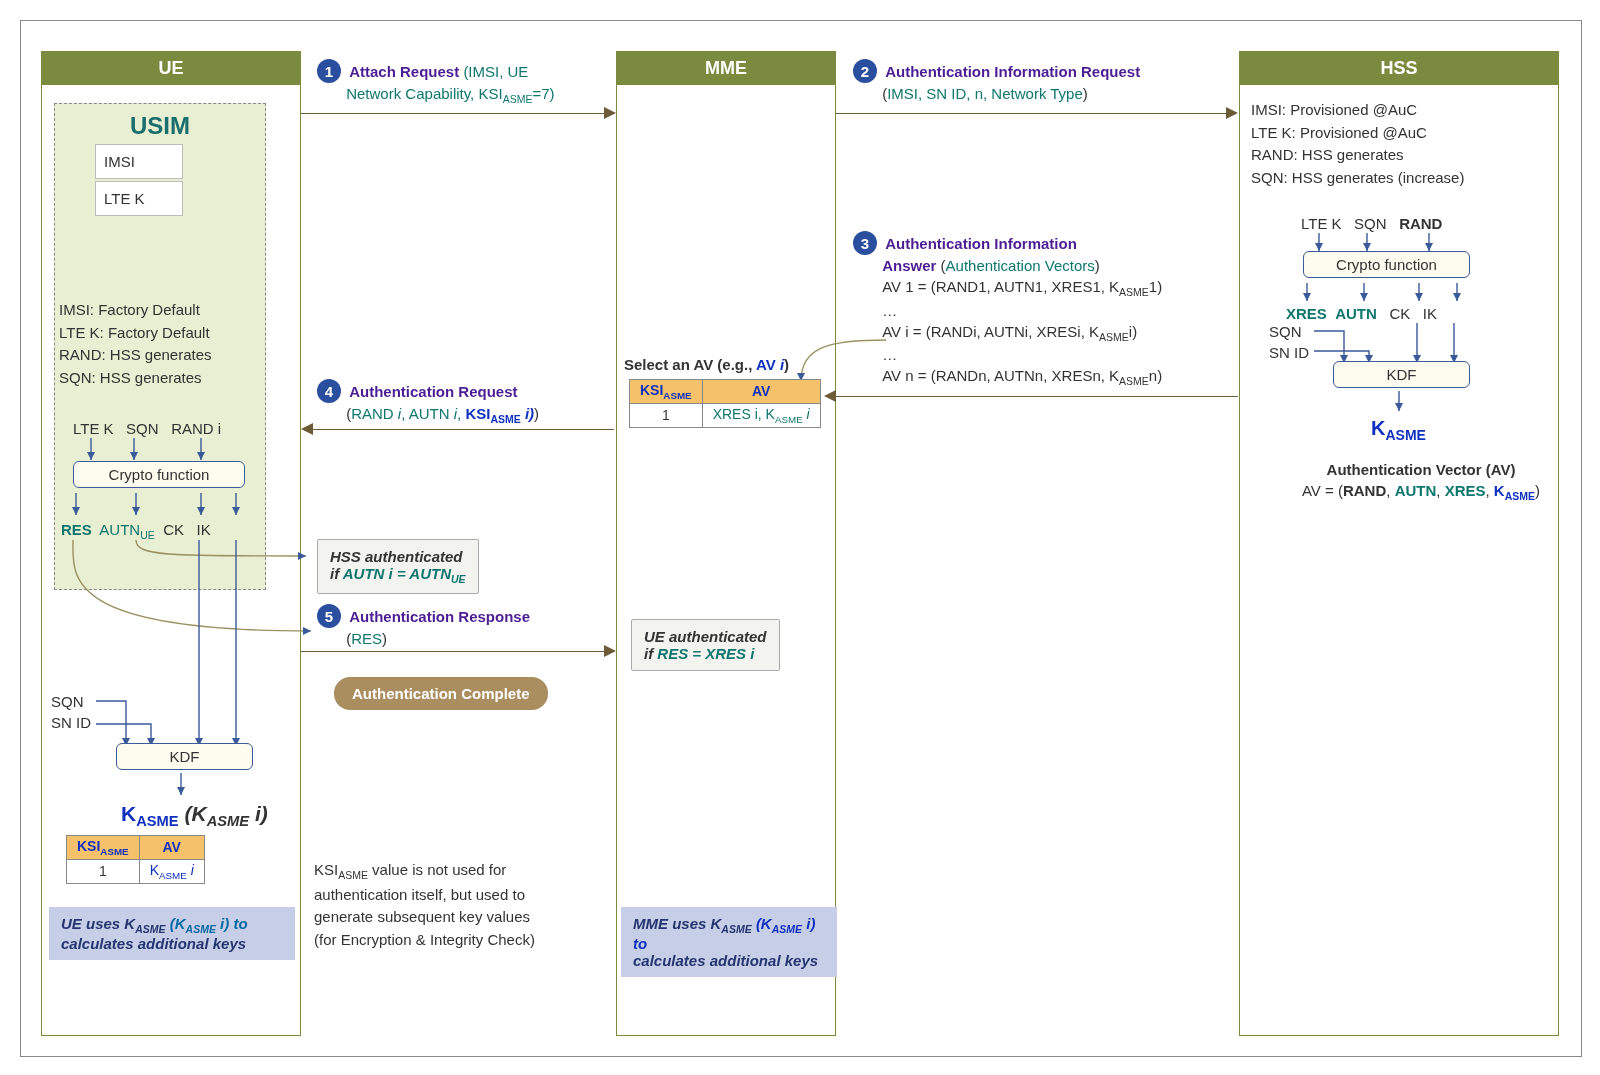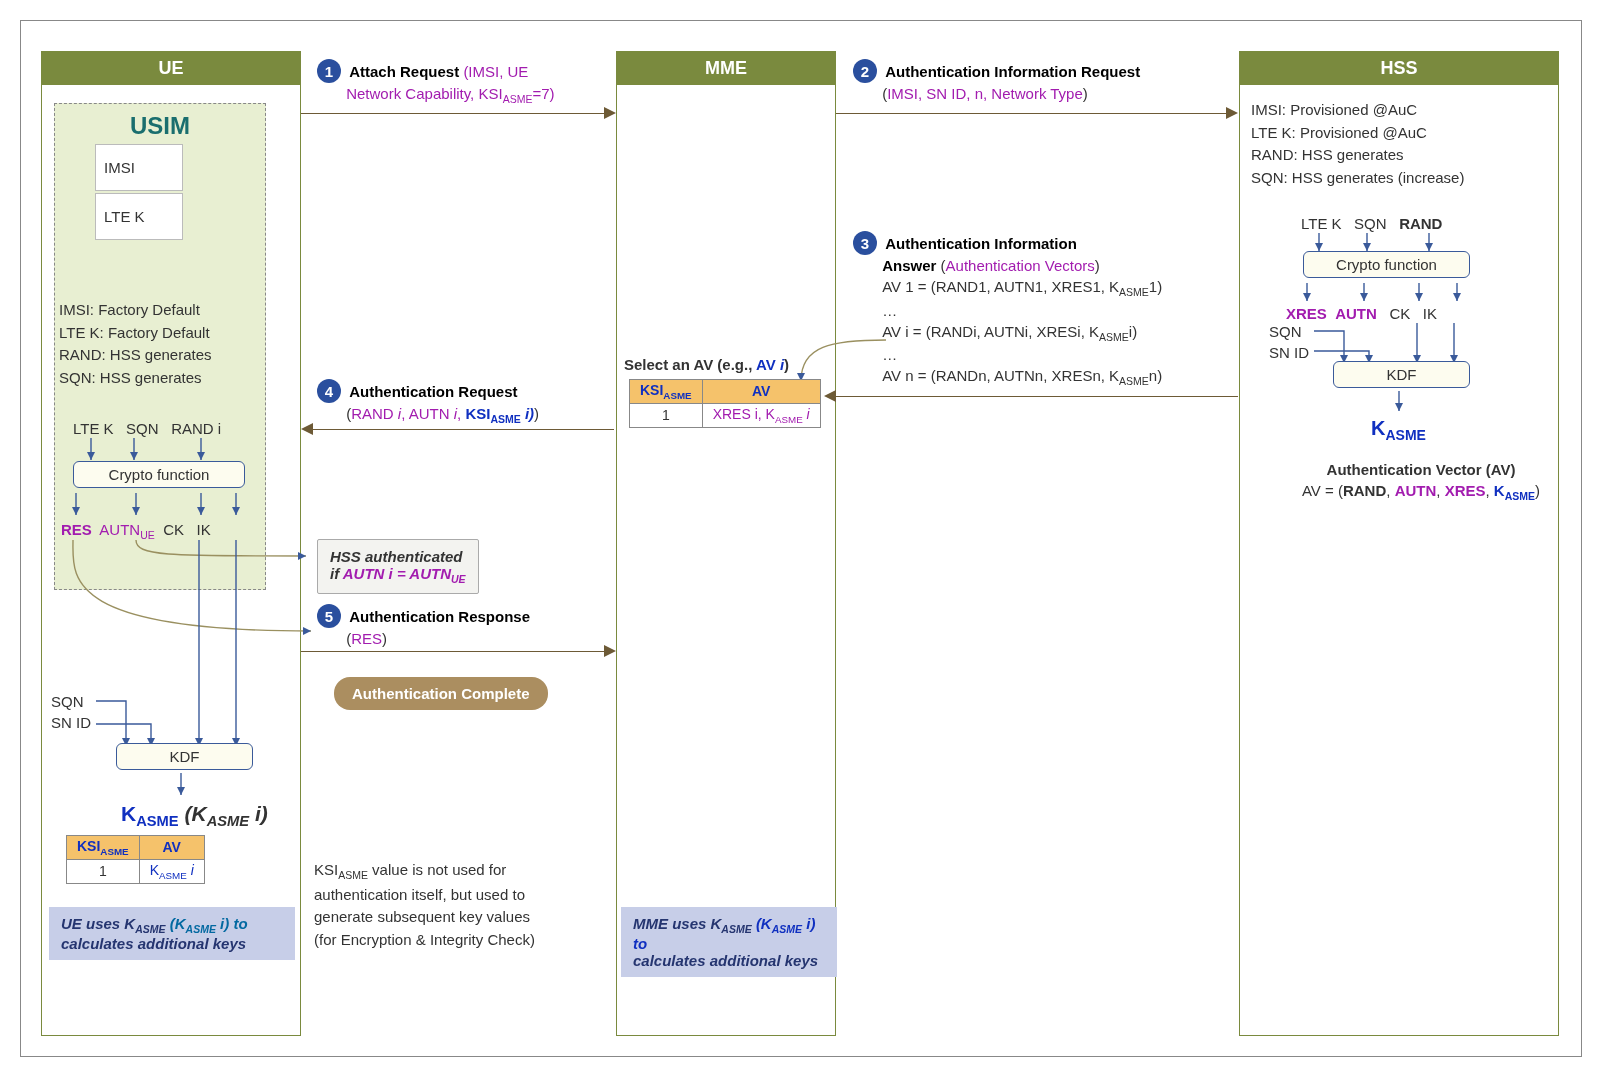--- a/index.html
+++ b/index.html
@@ -39,43 +39,43 @@
   .usim-title {
     color: #1a6e6e;
     font-weight: bold;
     font-size: 24px;
     text-align: center;
     padding-top: 8px;
   }
   .white-cell {
     background: white;
     border: 1px solid #bbb;
-    padding: 14px 8px;
+    padding: 8px 8px;
     width: 70px;
     margin: 2px 0;
   }
   .step-circle {
     display: inline-flex;
     align-items: center;
     justify-content: center;
     width: 24px;
     height: 24px;
     background: #2a4f9e;
     color: white;
     border-radius: 50%;
     font-weight: bold;
     font-size: 15px;
     margin-right: 4px;
   }
   .msg {
     position: absolute;
     line-height: 1.4;
   }
-  .msg-title { color: #000000; font-weight: bold; }
-  .txt-red { color: #a21caf; }
+  .msg-title { color: #4c1d95; font-weight: bold; }
+  .txt-red { color: #0f766e; }
   .txt-blue { color: #1030c0; font-weight: bold; }
   .txt-black { color: #222; }
   sub { font-size: 0.7em; }
   .arrow-line {
     position: absolute;
     height: 0;
     border-top: 1.5px solid #6d5a36;
   }
   .arrow-head-r {
     position: absolute;
@@ -321,20 +321,25 @@
   </div>
 
   <div class="msg" style="left:296px; top:583px;">
     <span class="step-circle">5</span>
     <span class="msg-title">Authentication Response</span><br>
     &nbsp;&nbsp;&nbsp;&nbsp;&nbsp;&nbsp;&nbsp;<span>(</span><span class="txt-red">RES</span><span>)</span>
   </div>
   <div class="arrow-line" style="left:280px; top:630px; width:303px;"></div>
   <div class="arrow-head-r" style="left:583px; top:624px;"></div>
 
+  <div class="note-box" style="left:610px; top:598px;">
+    <b>UE authenticated</b><br>
+    <b><i>if </i></b><span class="txt-red" style="font-weight:bold;">RES = XRES i</span>
+    
+  </div>
 
   <div class="badge" style="left:313px; top:656px;">Authentication Complete</div>
 
   <div class="msg" style="left:293px; top:838px; line-height:1.5;">
     <span>KSI</span><sub>ASME</sub><span> value is not used for</span><br>
     <span>authentication itself, but used to</span><br>
     <span>generate subsequent key values</span><br>
     <span>(for Encryption &amp; Integrity Check)</span>
   </div>
 

